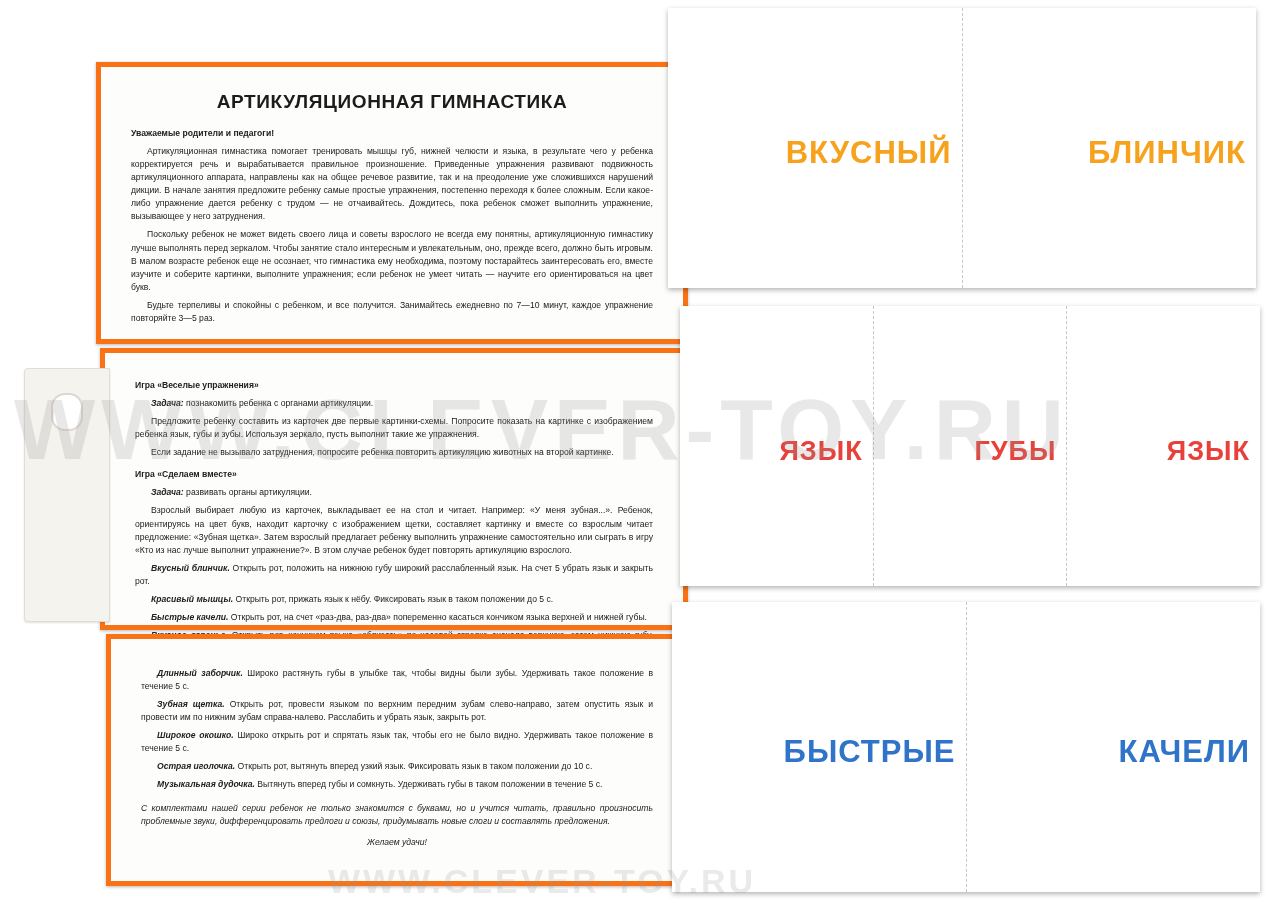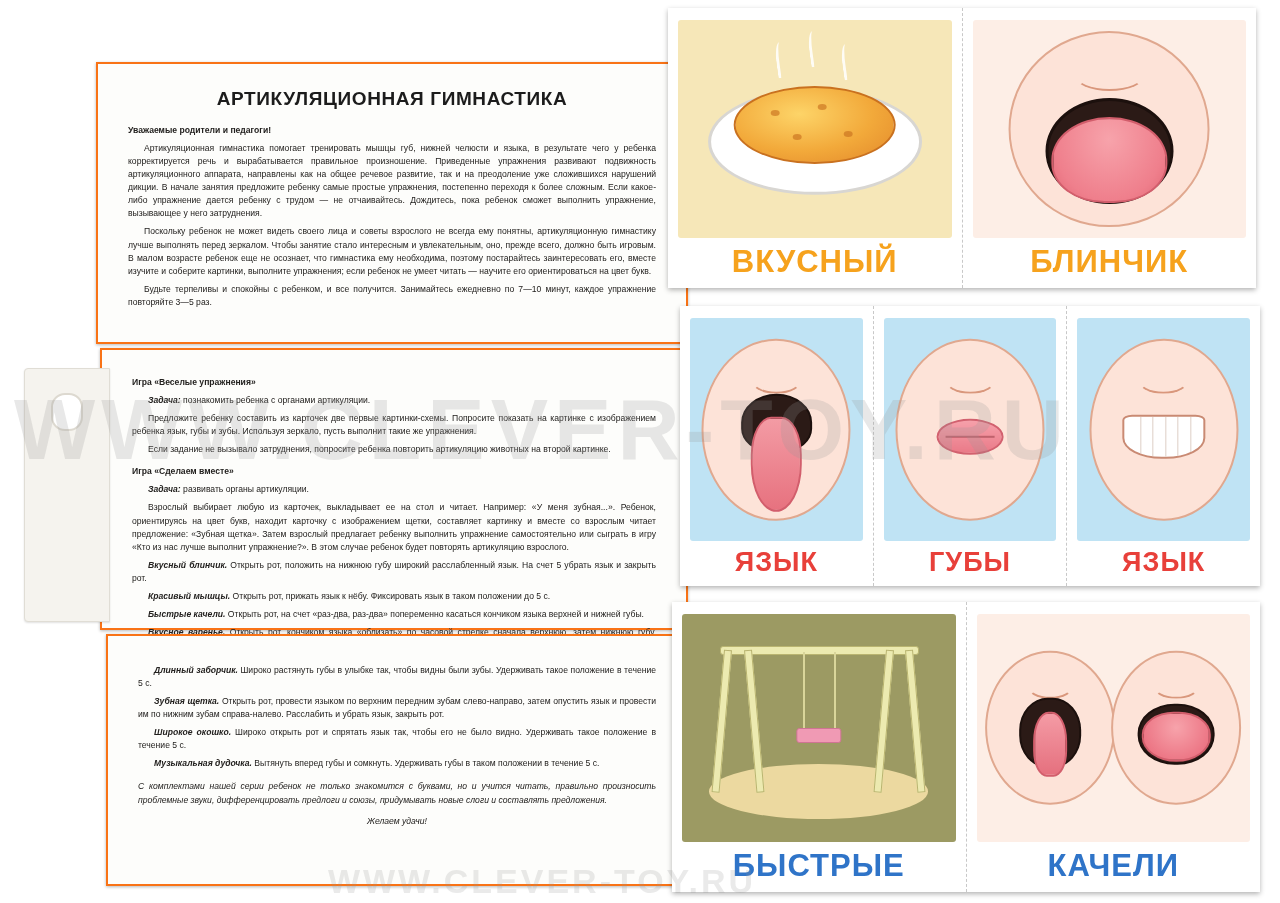--- a/index.html
+++ b/index.html
@@ -37,21 +37,21 @@
     font-size: 34px;
     letter-spacing: 3px;
     color: rgba(150,150,150,0.20);
   }
 
   
   .sheet {
     position: absolute;
     background: #fdfdfb;
     box-shadow: 0 1px 3px rgba(0,0,0,0.28);
-    border: 2px solid #f97316;
+    border: 5px solid #f97316;
     box-sizing: border-box;
   }
   .sheet.s1 { left: 96px;  top: 62px;  width: 592px; height: 282px; }
   .sheet.s2 { left: 100px; top: 348px; width: 588px; height: 282px; }
   .sheet.s3 { left: 106px; top: 634px; width: 582px; height: 252px; }
 
   
   .backing {
     position: absolute;
     left: 24px;
@@ -113,21 +113,21 @@
   }
   .cardset.c1 { left: 668px; top: 8px;   width: 588px; height: 280px; }
   .cardset.c2 { left: 680px; top: 306px; width: 580px; height: 280px; text-align: center; }
   .cardset.c3 { left: 672px; top: 602px; width: 588px; height: 290px; }
 
   .card {
     position: relative;
     flex: 1 1 0;
     box-sizing: border-box;
     display: flex;
-    flex-direction: column;
+    flex-direction: row;
     align-items: center;
     padding: 12px 10px 8px 10px;
   }
   .card + .card {
     border-left: 1px dashed #c8c8c8;
   }
   .pic {
     width: 100%;
     flex: 1 1 auto;
     border-radius: 3px;
@@ -462,20 +462,24 @@
         <span class="bi">Длинный заборчик.</span>
         <span>Широко растянуть губы в улыбке так, чтобы видны были зубы. Удерживать такое положение в течение 5 с.</span>
       </p>
       <p class="ind">
         <span class="bi">Зубная щетка.</span>
         <span>Открыть рот, провести языком по верхним передним зубам слево-направо, затем опустить язык и провести им по нижним зубам справа-налево. Расслабить и убрать язык, закрыть рот.</span>
       </p>
       <p class="ind">
         <span class="bi">Широкое окошко.</span>
         <span>Широко открыть рот и спрятать язык так, чтобы его не было видно. Удерживать такое положение в течение 5 с.</span>
+      </p>
+      <p class="ind">
+        <span class="bi">Острая иголочка.</span>
+        <span>Открыть рот, вытянуть вперед узкий язык. Фиксировать язык в таком положении до 10 с.</span>
       </p>
       <p class="ind">
         <span class="bi">Музыкальная дудочка.</span>
         <span>Вытянуть вперед губы и сомкнуть. Удерживать губы в таком положении в течение 5 с.</span>
       </p>
       <p class="closing">С комплектами нашей серии ребенок не только знакомится с буквами, но и учится читать, правильно произносить проблемные звуки, дифференцировать предлоги и союзы, придумывать новые слоги и составлять предложения.</p>
       <p class="center" style="font-style:italic;margin-top:8px;">Желаем удачи!</p>
     </div>
   </div>
 

